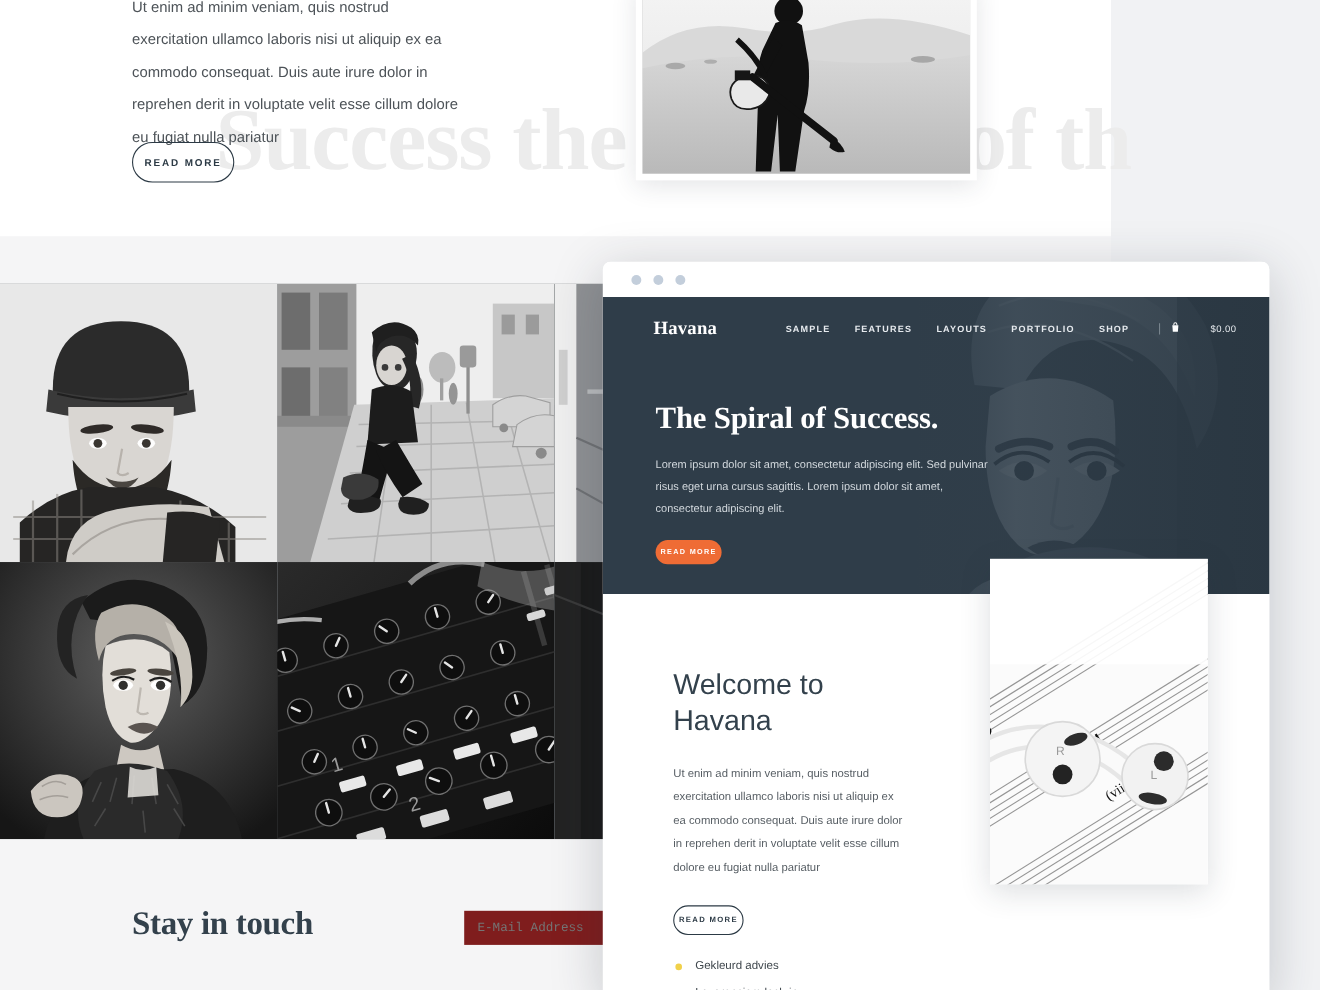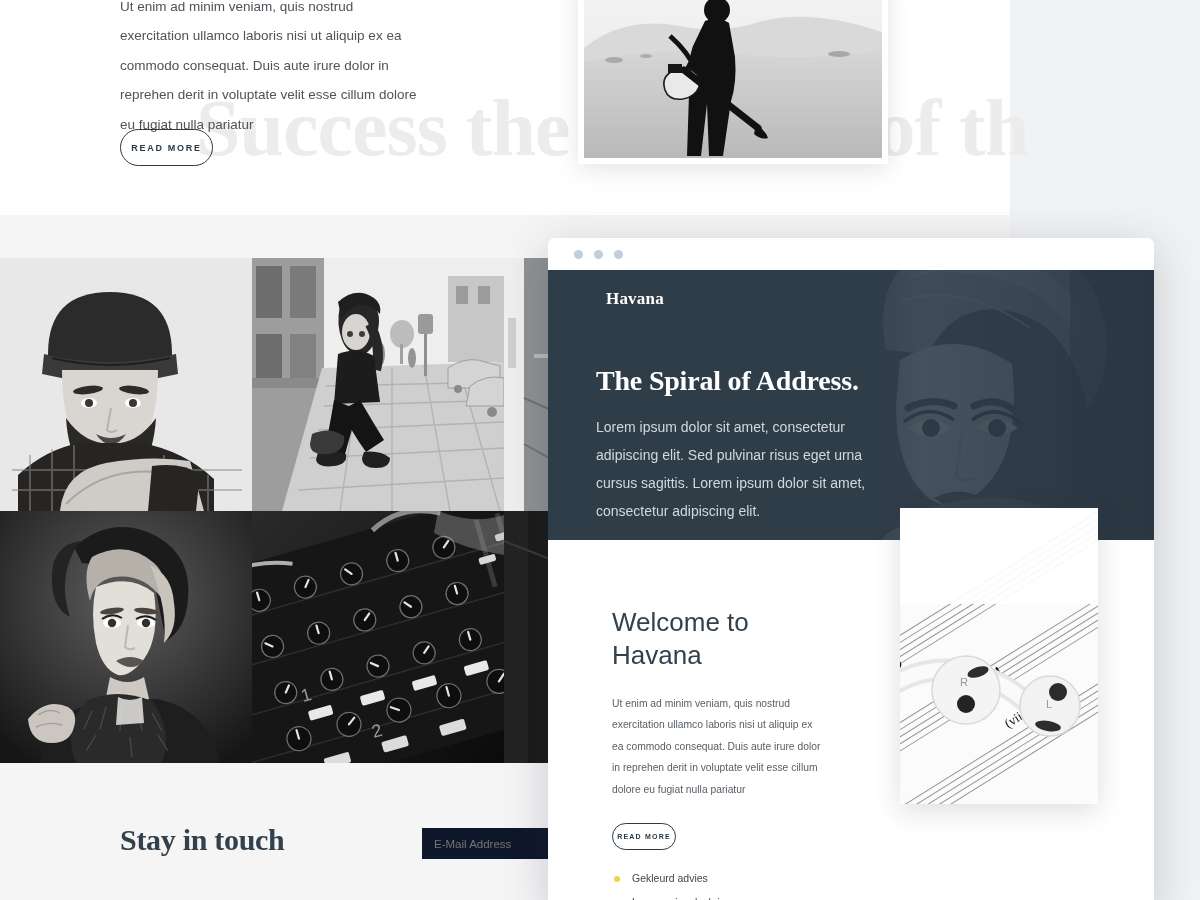--- a/index.html
+++ b/index.html
@@ -69,23 +69,23 @@
 
   
   .stay-wrap { position: absolute; left: 0; top: 763px; width: 560px; height: 137px; background: #f5f5f6; }
   .stay-title {
     position: absolute; left: 120px; top: 60px;
     font-family: "Liberation Serif", serif; font-weight: 700;
     font-size: 30px; color: #33414c; letter-spacing: -0.3px;
   }
   .email-input {
     position: absolute; left: 422px; top: 828px; width: 160px; height: 31px;
-    background: #0f172a; border: none; outline: none;
+    background: #7f1d1d; border: none; outline: none;
     font-size: 11.5px; color: #9aa0a6; padding: 0 12px;
-    font-family: Liberation Sans, sans-serif;
+    font-family: Liberation Mono, monospace;
   }
 
   
   .browser {
     position: absolute; left: 548px; top: 238px; width: 606px; height: 668px;
     border-radius: 7px 7px 0 0;
     box-shadow: 0 10px 46px rgba(35,45,58,0.22);
     overflow: hidden;
     background: #fff;
   }
@@ -103,38 +103,38 @@
   .hero-photo {
     position: absolute; right: -10px; top: -40px; width: 330px; height: 360px;
     opacity: 0.52;
   }
   .hero-veil {
     position: absolute; inset: 0;
     background: linear-gradient(90deg, #2f3d49 0%, #2f3d49 44%, rgba(47,61,73,0.72) 62%, rgba(42,55,66,0.86) 100%);
   }
   .navbar {
     position: relative; z-index: 3; display: flex; align-items: center;
-    height: 58px; padding: 0 30px 0 46px; margin-left: 12px;
+    height: 58px; padding: 0 30px 0 46px;
   }
   .brand {
     font-family: "Liberation Serif", serif; font-weight: 700;
     font-size: 17px; color: #fff; letter-spacing: 0.2px;
   }
   .nav-links { margin-left: auto; display: flex; align-items: center; gap: 22px; }
   .nav-link { color: #e6eaee; font-size: 8.2px; letter-spacing: 1.1px; font-weight: 600; }
   .nav-sep { color: #7d8992; font-size: 11px; margin-left: 4px; }
   .cart-icon { color: #fff; font-size: 10px; margin-left: -14px; }
   .cart-amount { color: #e6eaee; font-size: 8.6px; letter-spacing: 0.4px; margin-left: 4px; }
 
   .hero-body { position: relative; z-index: 3; padding: 37px 0 0 48px; width: 330px; }
   .hero-title {
     font-family: "Liberation Serif", serif; font-weight: 700;
     font-size: 28px; color: #fff; letter-spacing: -0.2px; margin-bottom: 16px;
   }
-  .hero-sub { font-size: 14px; line-height: 2.0; color: #d2d8dd; width: 305px; }
+  .hero-sub { font-size: 10px; line-height: 2.0; color: #d2d8dd; width: 305px; }
   .btn-orange {
     margin-top: 18px; width: 60px; height: 22px; border-radius: 20px;
     background: #ef6c35; color: #fff; font-size: 6.6px; letter-spacing: 1.2px;
     font-weight: 700; display: flex; align-items: center; justify-content: center;
   }
 
   
   .welcome-sec { position: relative; background: #fff; height: 366px; padding: 66px 0 0 64px; }
   .welcome-title {
     font-family: Liberation Sans, sans-serif; font-weight: 400;
@@ -562,24 +562,39 @@
           <path d="M46 320 q28 -14 50 -4"></path>
             <path d="M44 338 q30 -12 54 -4"></path>
         </g>
 
         <rect x="236" y="0" width="94" height="360" fill="#212b33" opacity="0.55"></rect>
       </svg>
       <div class="hero-veil"></div>
 
       <div class="navbar">
         <div class="brand">Havana</div>
+        <div class="nav-links">
+          <span class="nav-link">SAMPLE</span>
+          <span class="nav-link">FEATURES</span>
+          <span class="nav-link">LAYOUTS</span>
+          <span class="nav-link">PORTFOLIO</span>
+          <span class="nav-link">SHOP</span>
+          <span class="nav-sep">|</span>
+          <span class="cart-icon">
+            <svg width="11" height="11" viewBox="0 0 24 24" fill="#ffffff">
+              <path d="M6 8h12l-1 13H7L6 8Z"></path>
+              <path d="M9 8V6a3 3 0 0 1 6 0v2" fill="none" stroke="#ffffff" stroke-width="2"></path>
+            </svg>
+          </span>
+          <span class="cart-amount">$0.00</span>
+        </div>
       </div>
 
       <div class="hero-body">
-        <div class="hero-title">The Spiral of Address.</div>
+        <div class="hero-title">The Spiral of Success.</div>
         <div class="hero-sub">Lorem ipsum dolor sit amet, consectetur adipiscing elit. Sed pulvinar risus eget urna cursus sagittis. Lorem ipsum dolor sit amet, consectetur adipiscing elit.</div>
         <div class="btn-orange">READ MORE</div>
       </div>
     </div>
 
     <div class="welcome-sec">
       <div class="welcome-title">Welcome to Havana</div>
       <div class="welcome-copy">Ut enim ad minim veniam, quis nostrud exercitation ullamco laboris nisi ut aliquip ex ea commodo consequat. Duis aute irure dolor in reprehen derit in voluptate velit esse cillum dolore eu fugiat nulla pariatur</div>
       <div class="btn-outline" id="welcome-read-more">READ MORE</div>
 

